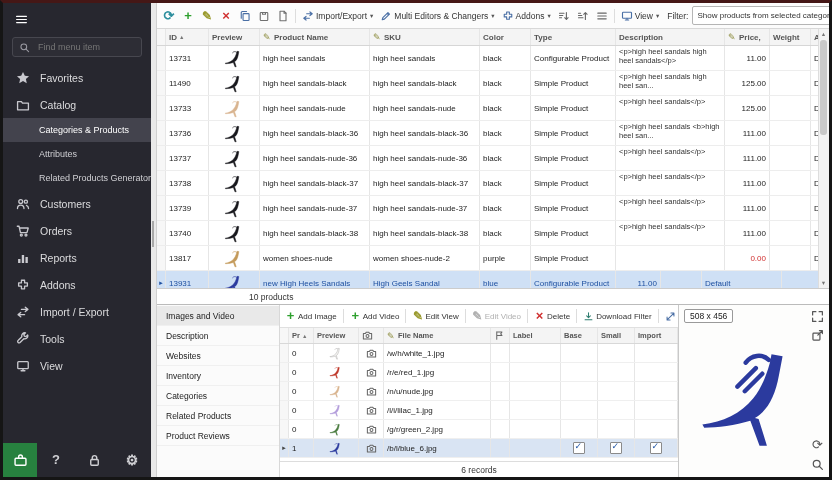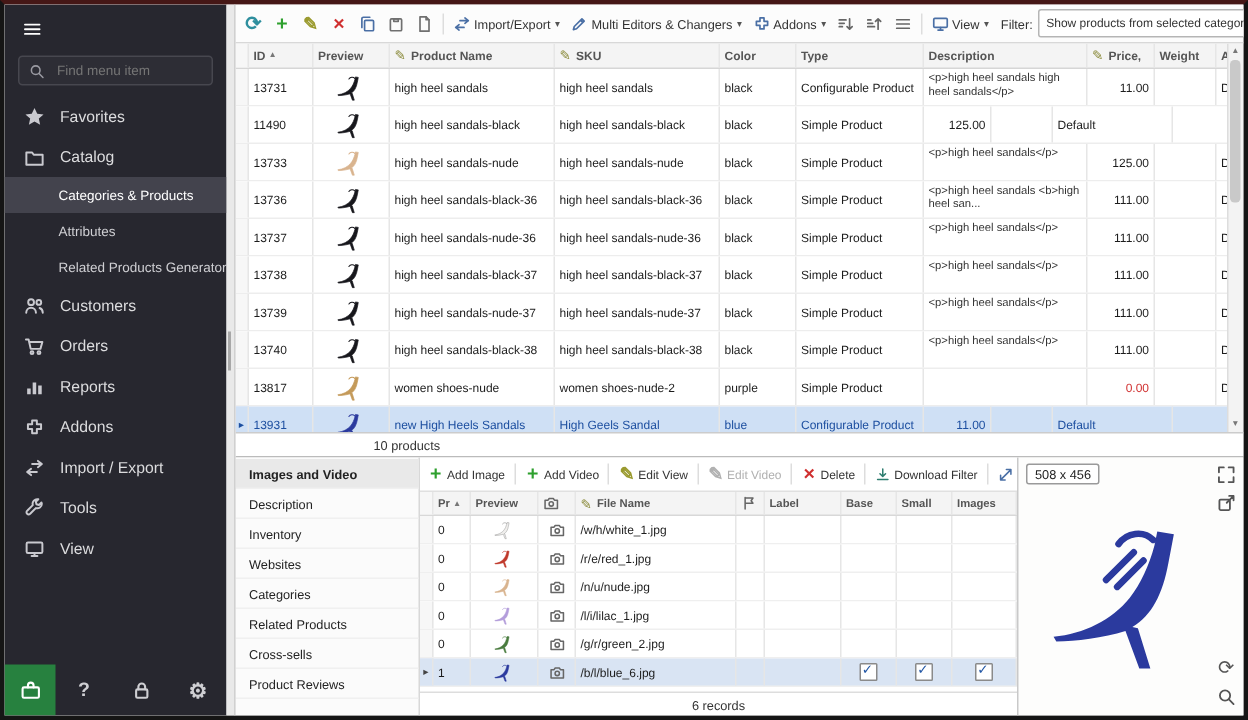--- a/index.html
+++ b/index.html
@@ -62,21 +62,21 @@
   .shoe-th svg{height:20px;width:30px}
   .vscroll{width:10px;background:#f3f3f3;border-left:1px solid #ddd;position:relative;flex:none}
   .vs-arrow{position:absolute;left:0;width:9px;height:10px;font-size:5.5px;color:#777;display:flex;align-items:center;justify-content:center;cursor:pointer}
   .vs-thumb{position:absolute;left:1px;width:7px;top:11px;height:95px;background:#c9c9c9;border-radius:3px;cursor:grab}
   .grid-footer{height:15px;border-top:1px solid #ccc;font-size:8.5px;color:#333;display:flex;align-items:center;padding-left:92px;flex:none;background:#fff}
 
   
   .bottom{height:172px;border-top:1px solid #bbb;display:flex;flex:none;min-height:0}
   .tabs{width:122px;min-width:122px;background:#fbfbfb;border-right:1px solid #d8d8d8;padding-top:1px}
   .tab{height:19px;display:flex;align-items:center;padding-left:9px;font-size:8.5px;color:#222;cursor:pointer;border-bottom:1px solid #f0f0f0;white-space:nowrap}
-  .tab.active{background:#e9e9e9;font-weight:bold}
+  .tab.active{background:#e9e9e9;font-weight:normal}
   .img-panel{flex:1;display:flex;flex-direction:column;min-width:0;background:#fff}
   .img-toolbar{height:22px;display:flex;align-items:center;padding:0 2px;font-size:8px;color:#333;border-bottom:1px solid #e0e0e0;gap:1px;flex:none;white-space:nowrap}
   .img-toolbar .tbtn .ic{width:11px;height:11px}
   .ig-head{display:flex;height:15px;background:#f4f4f4;border-bottom:1px solid #d8d8d8;font-size:7.5px;color:#555}
   .ig-head .gc{font-weight:bold}
   .ig-row{display:flex;height:18px;border-bottom:1px solid #efefef;font-size:8px;color:#1c1c1c;cursor:pointer;background:#fff}
   .ig-row.sel{background:#d9e4f3}
   .ig-row.sel .gc.gutter{background:#d9e4f3}
   .ig-row .shoe-th svg{height:14px;width:22px}
   .hic{width:11px;height:11px;color:#666;display:inline-flex}
@@ -416,20 +416,21 @@
                 <svg viewBox="0 0 64 64">
                   <path fill="#17171c" stroke="#17171c" stroke-width="1.5" stroke-linejoin="round" d="M4 48.5 C15 47.5 25 42.5 31.5 34.5 C35.5 29.5 38.5 23 40.5 15.5 L41.5 10.5 L47.5 11.5 L45.5 22 C43.5 33 39.5 41 32.5 45 L34.5 45.5 L39 60 L35 60 L30 46.5 C22 49 12 50.2 5 50.3 Z"></path>
                   <path fill="none" stroke="#17171c" stroke-width="2.2" stroke-linecap="round" d="M40 13.5 C36.5 10 30.5 10.8 27.5 15"></path>
                 </svg>
               </span>
             </div>
             <div class="gc " style="width:103px">high heel sandals-black</div>
             <div class="gc " style="width:103px">high heel sandals-black</div>
             <div class="gc " style="width:44px">black</div>
             <div class="gc " style="width:78px">Simple Product</div>
+            <div class="gc desc" style="width:102px">&lt;p&gt;high heel sandals high heel san...</div>
             <div class="gc num" style="width:38px">125.00</div>
             <div class="gc num" style="width:34px"></div>
             <div class="gc " style="width:73px">Default</div>
           </div>
           <div class="g-row">
             <div class="gc gutter" style="width:8px"></div>
             <div class="gc " style="width:36px">13733</div>
             <div class="gc " style="width:44px">
               <span class="shoe-th">
                 <svg viewBox="0 0 64 64">
@@ -595,25 +596,24 @@
     </div>
 
     <div class="grid-footer">
       <span>10 products</span>
     </div>
 
     <div class="bottom">
       <div class="tabs" id="tabs">
           <div class="tab active">Images and Video</div>
           <div class="tab">Description</div>
+          <div class="tab">Websites</div>
           <div class="tab">Inventory</div>
-          <div class="tab">Websites</div>
           <div class="tab">Categories</div>
           <div class="tab">Related Products</div>
-          <div class="tab">Cross-sells</div>
           <div class="tab">Product Reviews</div>
         </div>
 
       <div class="img-panel">
         <div class="img-toolbar" id="img-toolbar">
             <span class="tbtn">
               <span class="ic" style="color: rgb(46, 160, 46);">
                 <span class="txt" style="font-size:13px">+</span>
               </span>
               <span>Add Image</span>
@@ -699,21 +699,21 @@
               <div class="gc" style="width:44px">
                 <span>Label</span>
               </div>
               <div class="gc" style="width:30px">
                 <span>Base</span>
               </div>
               <div class="gc" style="width:30px">
                 <span>Small</span>
               </div>
               <div class="gc" style="width:36px">
-                <span>Images</span>
+                <span>Import</span>
               </div>
               <div class="gc" style="width:32px">
                 <span>Swatch</span>
               </div>
               <div class="gc" style="width:34px">
                 <span>Exclude</span>
               </div>
             </div>
             <div class="ig-row">
               <div class="gc gutter" style="width:8px"></div>

